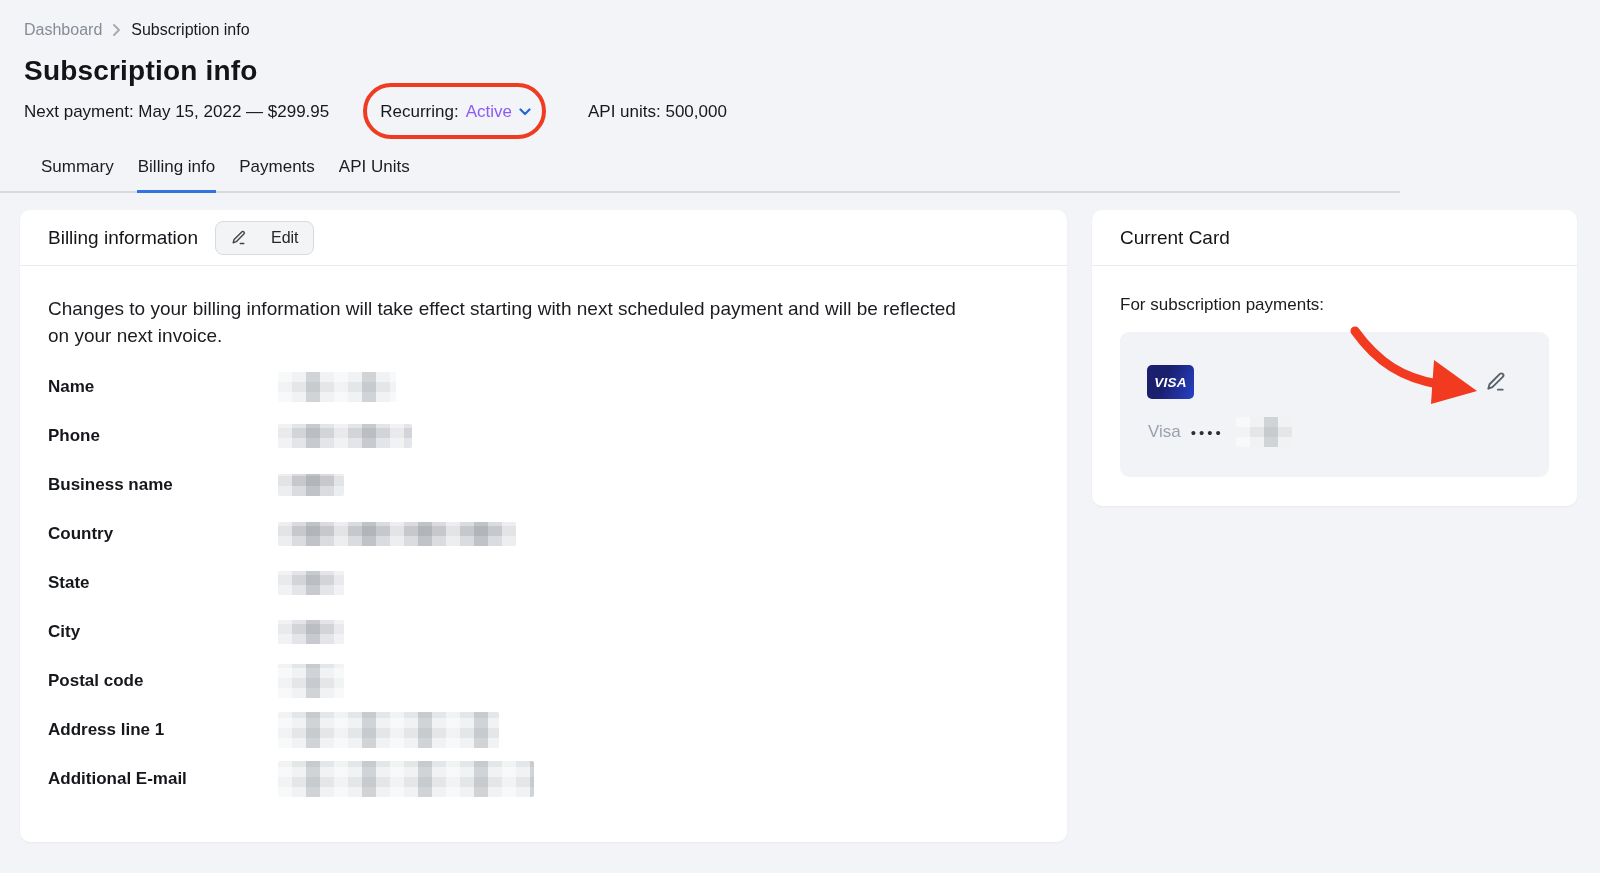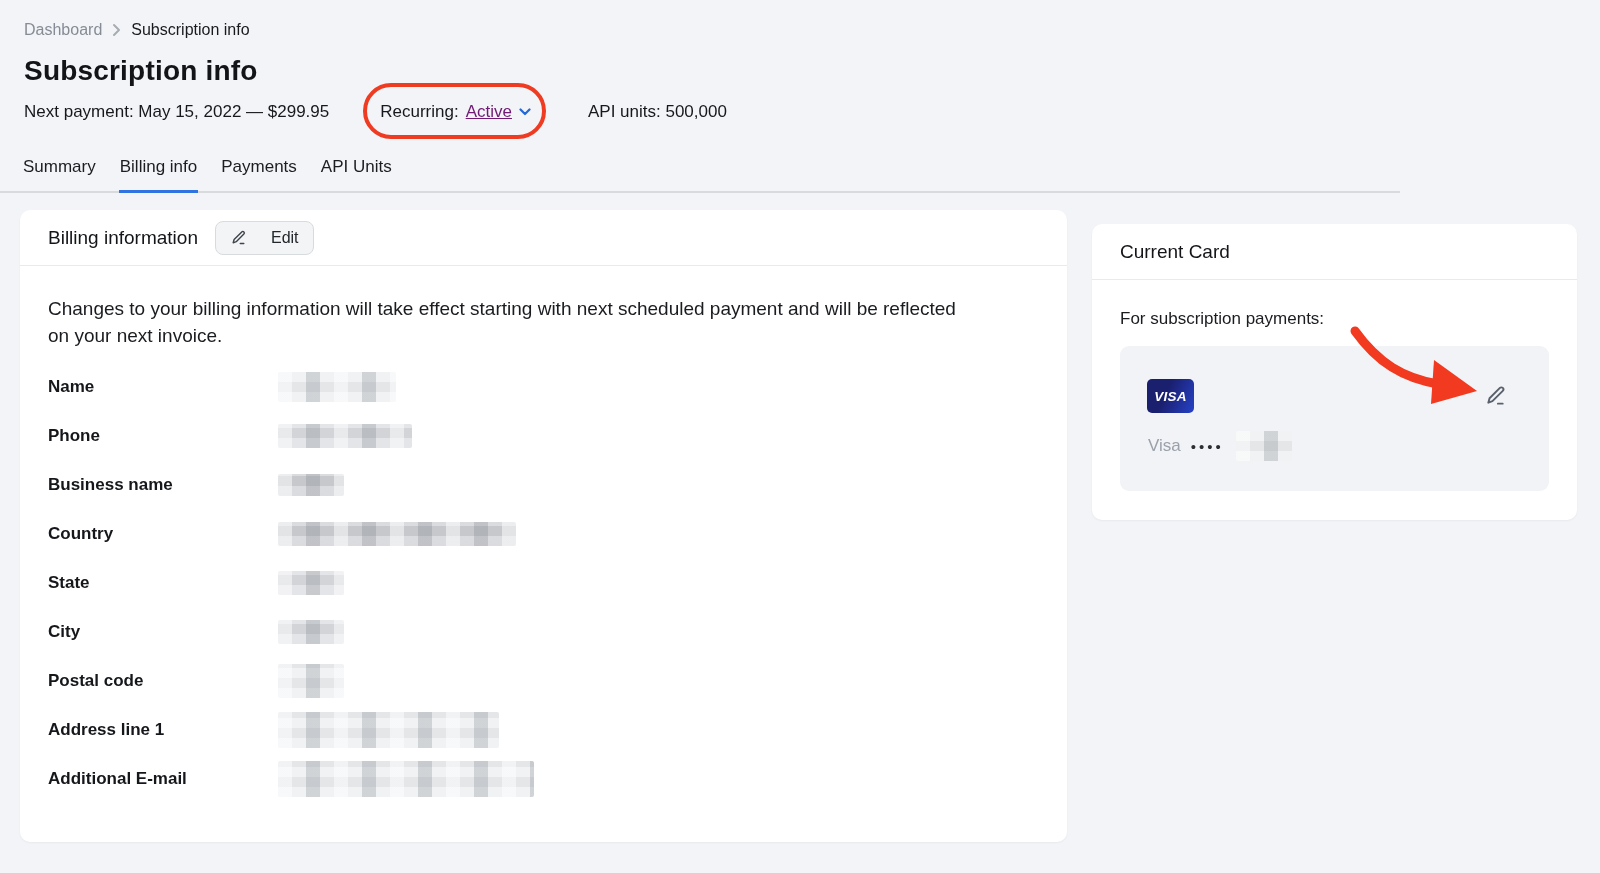--- a/index.html
+++ b/index.html
@@ -15,30 +15,30 @@
   .crumb-sep{display:flex;align-items:center;color:#a7acb3;}
   .crumb-current{color:#181a1e;}
   .page-title{position:absolute;left:24px;top:55px;margin:0;font-size:28px;font-weight:700;color:#121417;letter-spacing:.2px;}
   .info-row{position:absolute;left:24px;top:102px;display:flex;align-items:center;font-size:17px;color:#16181c;}
   .next-payment{white-space:nowrap;}
   .recurring{position:relative;margin-left:51px;display:flex;align-items:center;gap:7px;cursor:pointer;white-space:nowrap;}
   .recurring::before{
     content:"";position:absolute;left:-17px;right:-15px;top:-19px;bottom:-17px;
     border:4px solid #ee3b22;border-radius:28px;pointer-events:none;
   }
-  .recurring-value{color:#701a75;text-decoration:underline;}
+  .recurring-value{color:#8b5cf6;}
   .api-units{margin-left:57px;white-space:nowrap;}
   
-  .tabs{position:absolute;left:0;top:153px;width:1400px;box-sizing:border-box;padding-left:22px;display:flex;gap:22px;border-bottom:2px solid #d8dadd;}
+  .tabs{position:absolute;left:0;top:153px;width:1400px;box-sizing:border-box;padding-left:40px;display:flex;gap:22px;border-bottom:2px solid #d8dadd;}
   .tab{font-size:17px;padding:4px 1px 13px;cursor:pointer;color:#1b1d21;}
   .tab.active{margin-bottom:-2px;border-bottom:3px solid #2f74e1;}
   
   .card{position:absolute;background:#ffffff;border-radius:10px;box-shadow:0 1px 2px rgba(25,30,40,.05);}
   .card-left{left:20px;top:210px;width:1047px;height:632px;}
-  .card-right{left:1092px;top:224px;width:485px;height:296px;}
+  .card-right{left:1092px;top:210px;width:485px;height:296px;}
   .card-header{height:56px;display:flex;align-items:center;padding:0 28px;border-bottom:1px solid #e8eaed;box-sizing:border-box;}
   .card-title{font-size:19px;font-weight:400;color:#131519;}
   .edit-btn{
     margin-left:17px;display:flex;align-items:center;gap:24px;
     background:#f3f4f5;border:1px solid #d8dbde;border-radius:8px;
     padding:7px 14px;font-size:16px;color:#23262b;cursor:pointer;
     font-family:inherit;
   }
   .card-body{padding:29px 28px 0;}
   .billing-note{margin:0 0 13px;font-size:19px;line-height:27px;color:#1a1c20;max-width:930px;}

